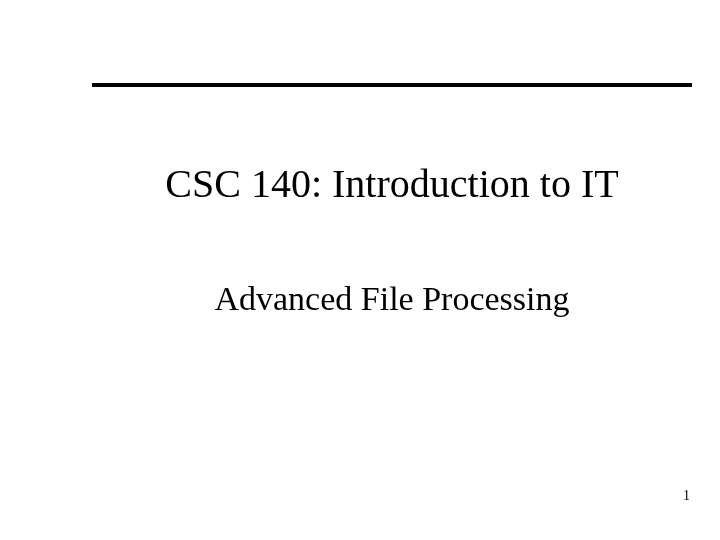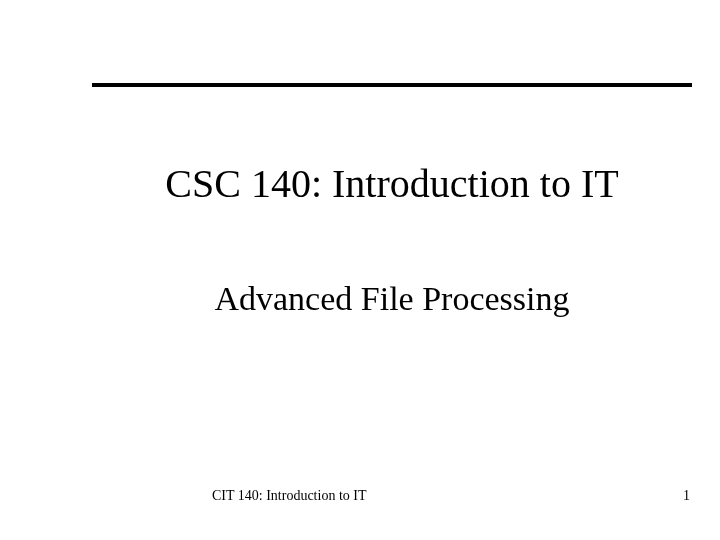--- a/index.html
+++ b/index.html
@@ -64,15 +64,14 @@
       color: #000000;
     }
   </style>
 </head>
 <body>
 
 <div class="slide">
   <div class="divider"></div>
   <div class="title">CSC 140: Introduction to IT</div>
   <div class="subtitle">Advanced File Processing</div>
-  <div class="footer-text">CIT 140: Introduction to IT</div>
   <div class="page-number">1</div>
 </div>
 
 </body></html>

